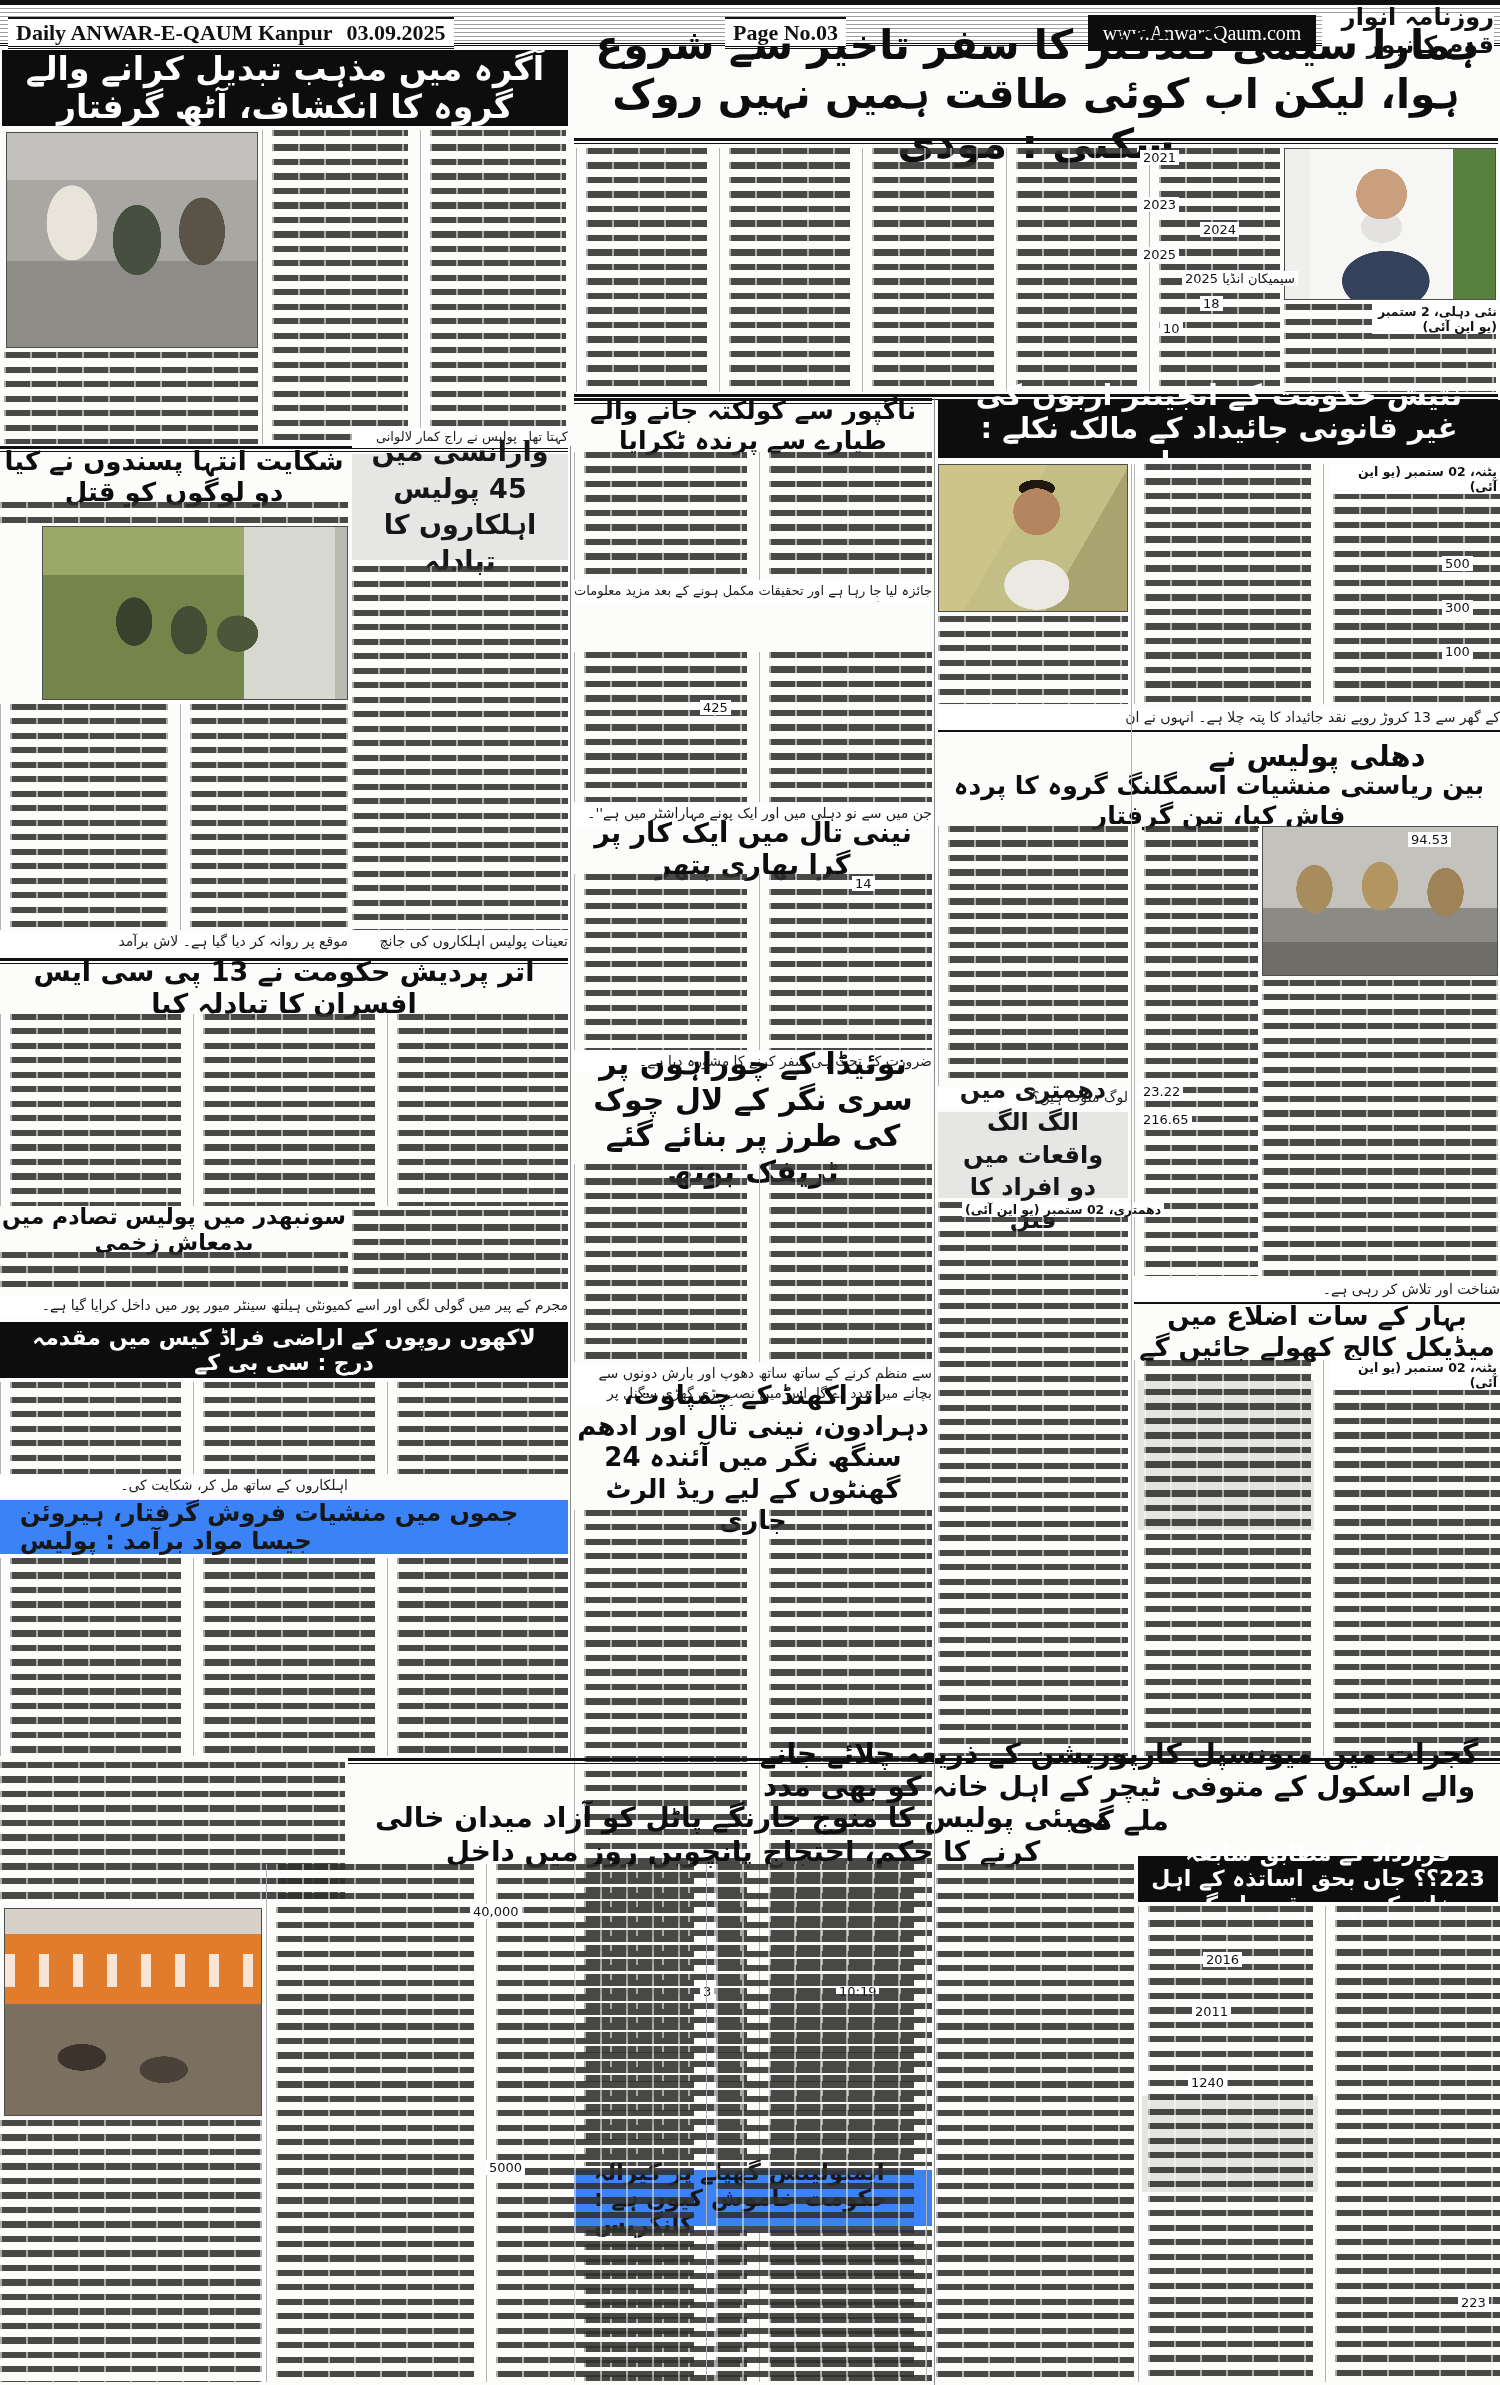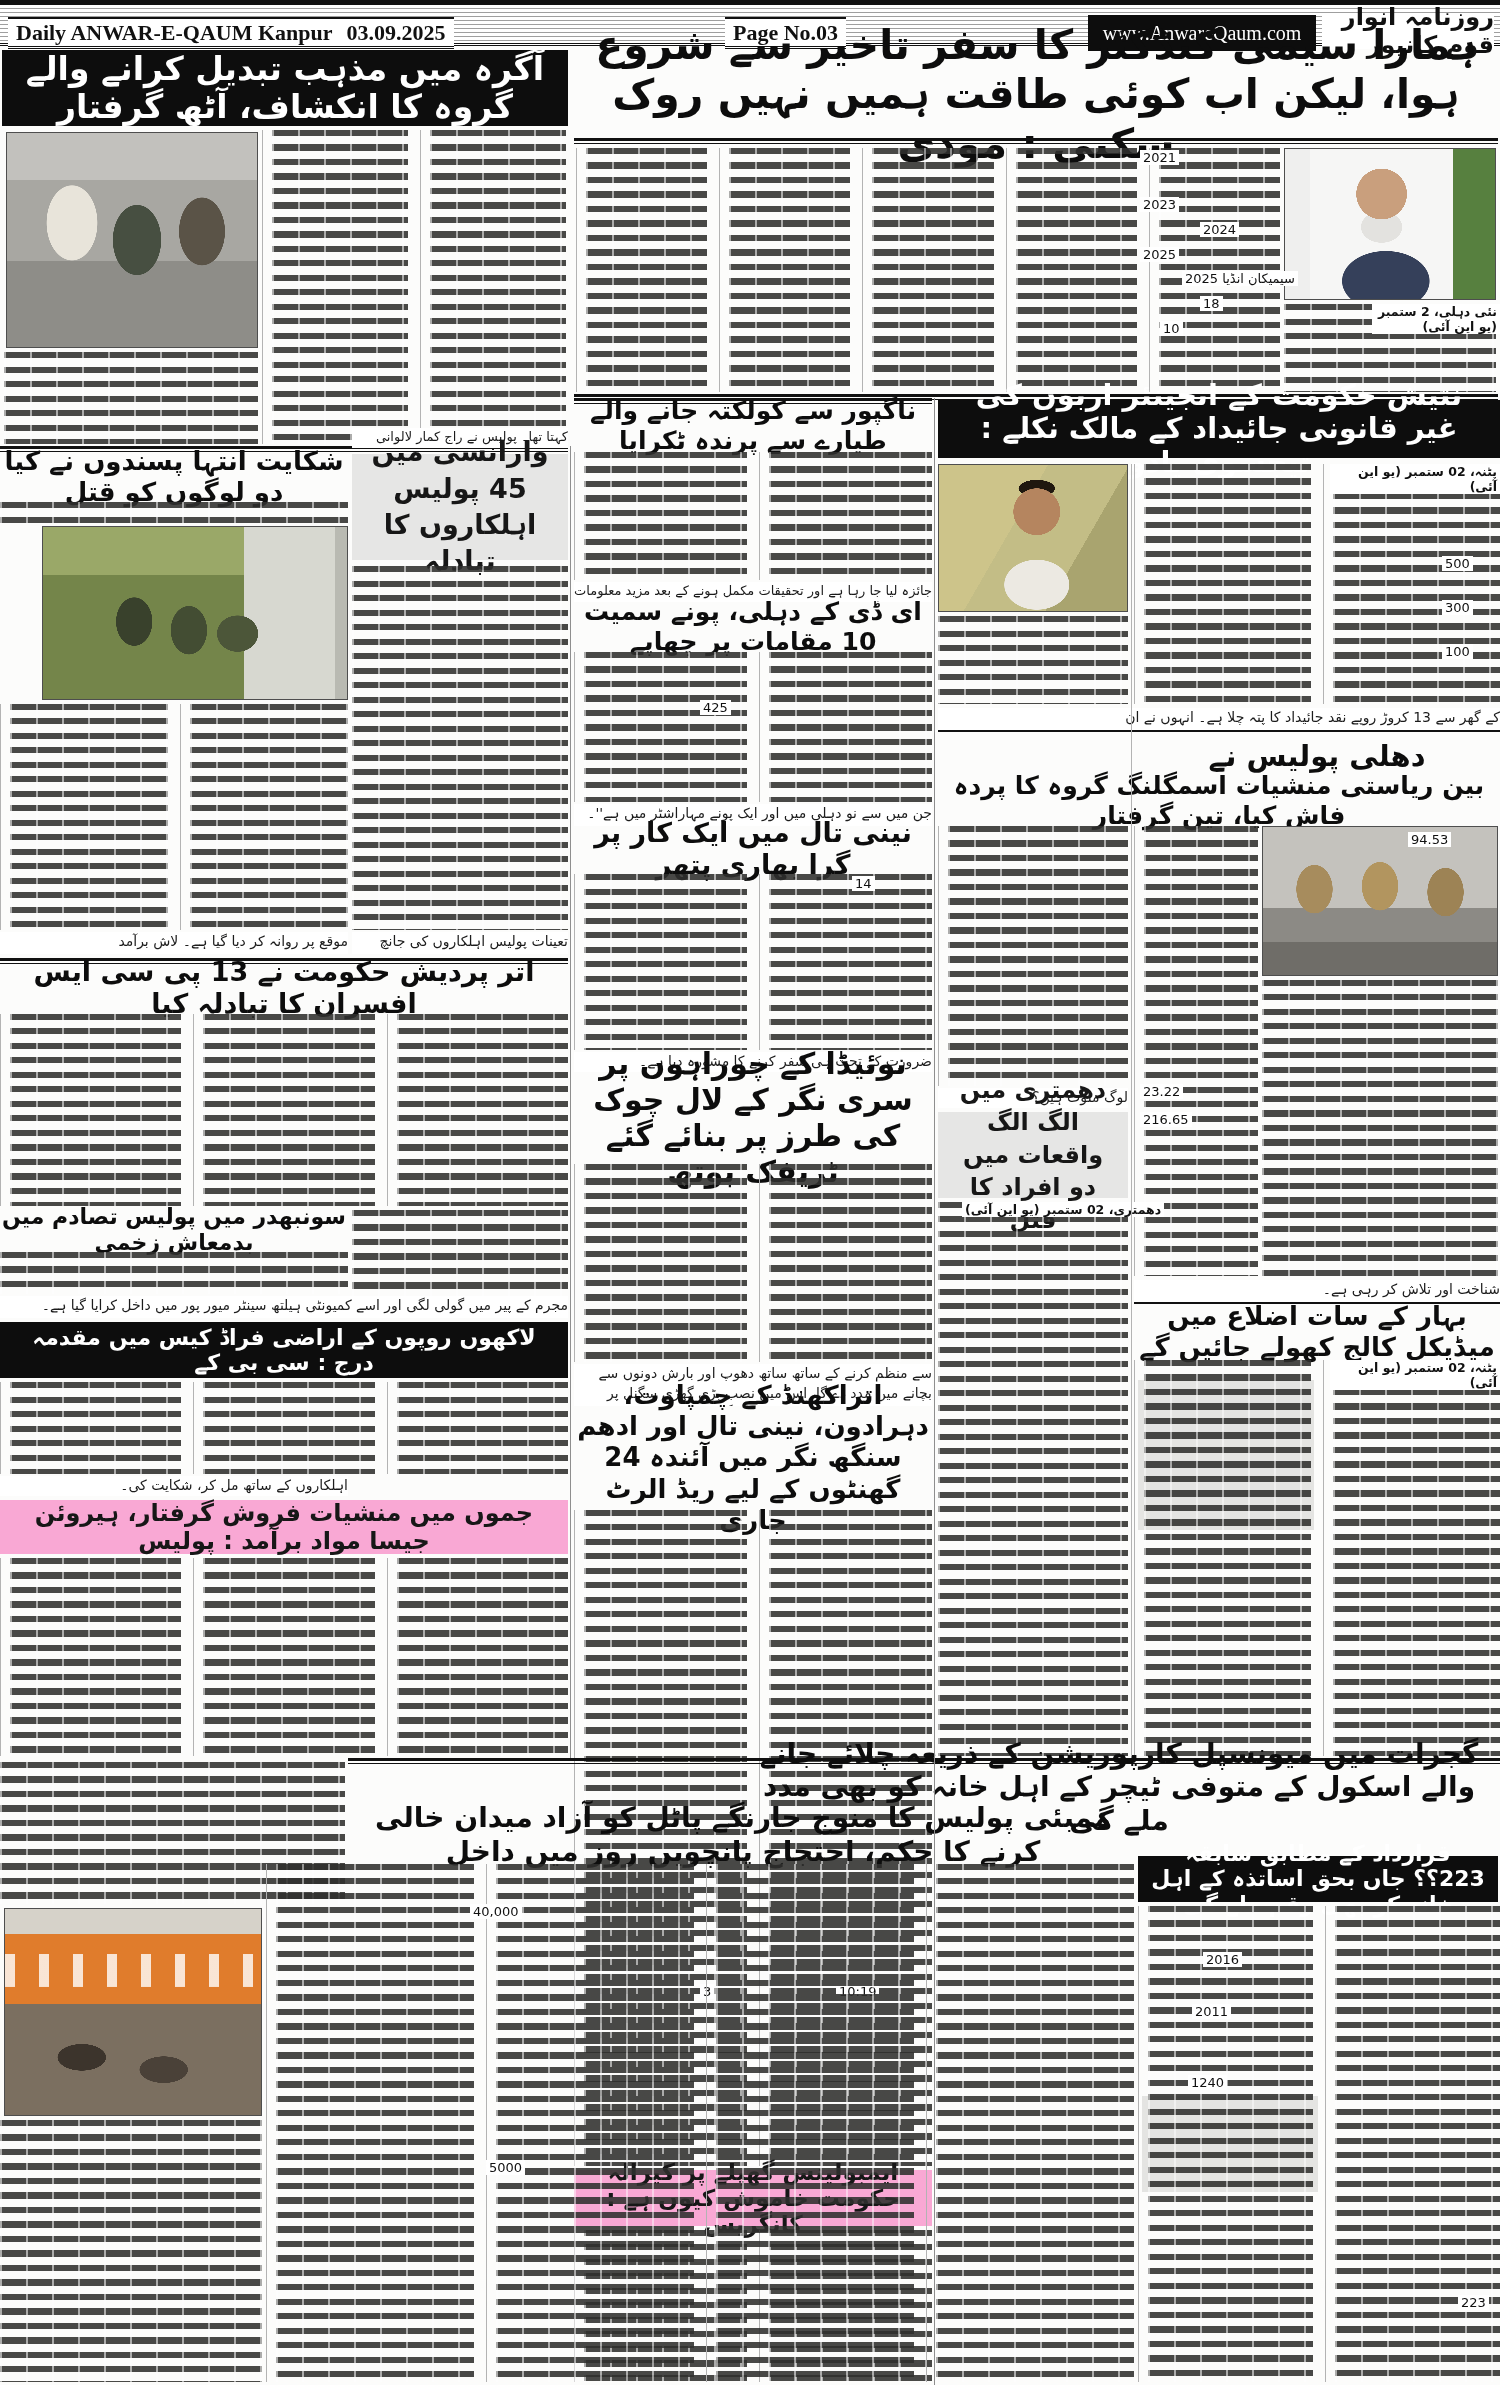--- a/index.html
+++ b/index.html
@@ -15,22 +15,22 @@
           display:flex;align-items:center;gap:14px;padding:0 8px;white-space:nowrap;}
   .hd-site{background:#0d0d0d;color:#fff;font-family:"Liberation Serif",serif;font-size:20px;
            display:flex;align-items:center;justify-content:center;}
   .hd-ur{font-weight:bold;font-size:24px;background:#fff;display:flex;align-items:center;justify-content:center;}
   
   .banner{background:#0d0d0d;color:#fff;display:flex;align-items:center;justify-content:center;
           font-weight:bold;text-align:center;line-height:1.15;padding:2px 10px;}
   .head{display:flex;align-items:center;justify-content:center;font-weight:bold;text-align:center;line-height:1.2;color:#0d0d0d;}
   .graybox{background:#e6e6e5;display:flex;align-items:center;justify-content:center;font-weight:bold;
            text-align:center;line-height:1.35;padding:4px 8px;color:#171717;}
-  .band{background:#f9a8d4;display:flex;align-items:center;justify-content:center;font-weight:bold;
-        text-align:center;padding:2px 20px;color:#171717;}
+  .band{background:#3b82f6;display:flex;align-items:center;justify-content:center;font-weight:bold;
+        text-align:left;padding:2px 20px;color:#171717;}
   
   .rule-d{height:6px;border-top:3px solid #111;border-bottom:1px solid #111;}
   
   .cols{display:flex;flex-direction:row-reverse;gap:12px;}
   .col{flex:1;border-left:1px solid #b3b3b3;padding-left:9px;}
   .ft{height:100%;opacity:.88;
       background-image:
         repeating-linear-gradient(90deg,rgba(255,255,255,.55) 0 2px,rgba(255,255,255,0) 2px 26px),
         repeating-linear-gradient(180deg,#30302e 0 6px,rgba(255,255,255,0) 6px 14.5px);}
   .small-line{font-size:14px;line-height:1.4;color:#1c1c1c;background:#fff;overflow:hidden;}
@@ -235,23 +235,20 @@
   <div class="abs cols" style="left:574px;top:452px;width:358px;height:128px;">
     <div class="col">
         <div class="ft"></div>
       </div>
     <div class="col">
         <div class="ft"></div>
       </div>
   </div>
   <div class="abs small-line ur" style="left:574px;top:582px;width:358px;height:20px;font-size:13px;">جائزہ لیا جا رہا ہے اور تحقیقات مکمل ہونے کے بعد مزید معلومات دی جائیں گی۔</div>
 
-  <div class="abs head ur" style="left:574px;top:606px;width:358px;height:42px;font-size:25px;">
-    <span>ای ڈی کے دہلی، پونے سمیت 10 مقامات پر چھاپے</span>
-  </div>
   <div class="abs cols" style="left:574px;top:652px;width:358px;height:150px;">
     <div class="col">
         <div class="ft"></div>
       </div>
     <div class="col">
         <div class="ft"></div>
       </div>
   </div>
   <span class="num" style="left:700px;top:700px;">425</span>
   <div class="abs small-line ur" style="left:574px;top:804px;width:358px;height:22px;">جن میں سے نو دہلی میں اور ایک پونے مہاراشٹر میں ہے''۔</div>

